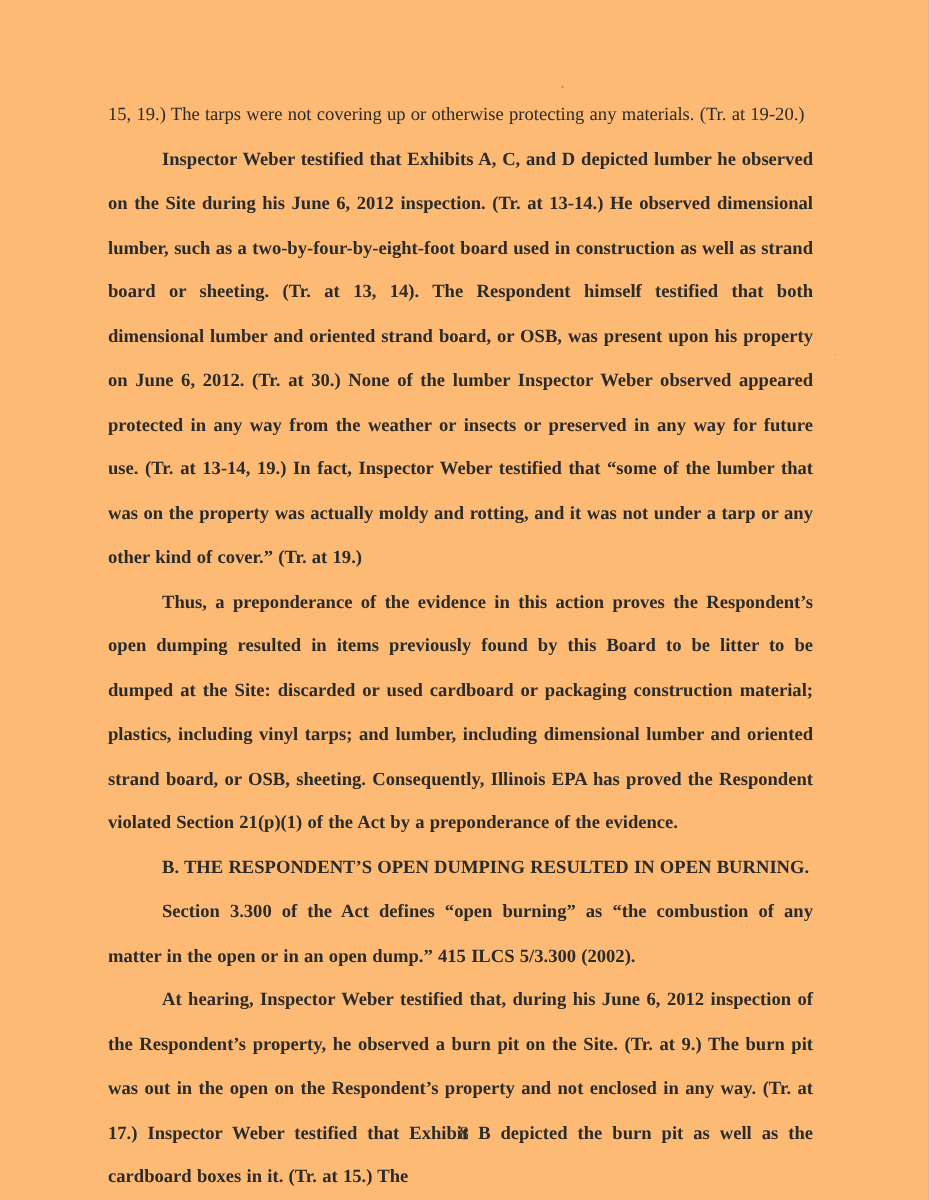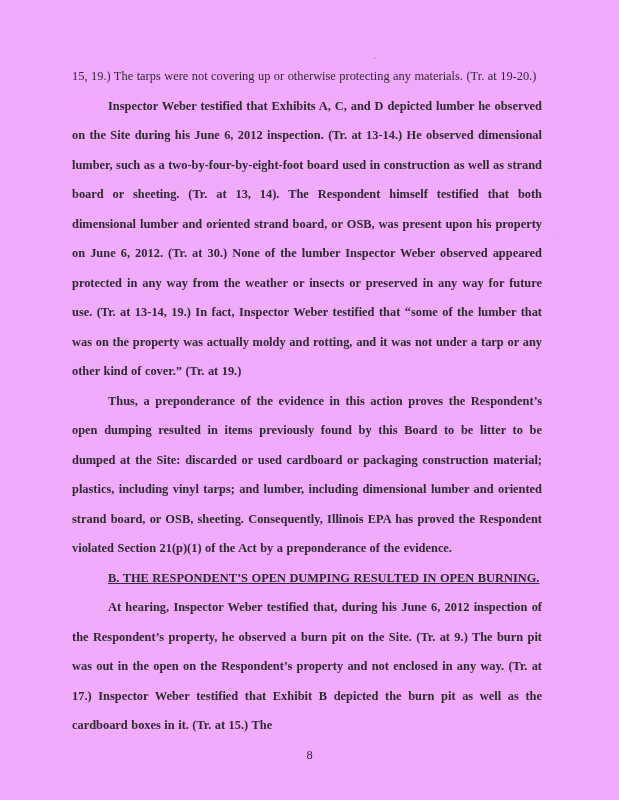--- a/index.html
+++ b/index.html
@@ -7,21 +7,21 @@
     padding: 0;
     background: #b8b8b8;
   }
   body {
     font-family: "Liberation Serif", serif;
   }
   .page {
     position: relative;
     width: 619px;
     height: 800px;
-    background: #f0abfc;
+    background: #fdba74;
     overflow: hidden;
     box-sizing: border-box;
   }
   .doc-body {
     position: absolute;
     left: 72px;
     top: 62px;
     width: 470px;
     color: #2b2b2b;
     font-size: 12.4px;
@@ -35,21 +35,20 @@
     word-spacing: 0.4px;
   }
   .indent {
     text-indent: 36px;
     font-weight: bold;
   }
   .heading {
     font-weight: bold;
     text-indent: 36px;
     margin-top: 0;
-    text-decoration: underline;
   }
   .page-number {
     position: absolute;
     left: 0;
     right: 0;
     top: 748px;
     text-align: center;
     font-size: 12.4px;
     color: #2b2b2b;
   }
@@ -70,18 +69,19 @@
 
   <div class="speck s1"></div>
   <div class="speck s2"></div>
   <div class="speck s3"></div>
 
   <div class="doc-body">
     <p class="plain">15, 19.) The tarps were not covering up or otherwise protecting any materials. (Tr. at 19-20.)</p>
     <p class="indent">Inspector Weber testified that Exhibits A, C, and D depicted lumber he observed on the Site during his June 6, 2012 inspection. (Tr. at 13-14.) He observed dimensional lumber, such as a two-by-four-by-eight-foot board used in construction as well as strand board or sheeting. (Tr. at 13, 14). The Respondent himself testified that both dimensional lumber and oriented strand board, or OSB, was present upon his property on June 6, 2012. (Tr. at 30.) None of the lumber Inspector Weber observed appeared protected in any way from the weather or insects or preserved in any way for future use. (Tr. at 13-14, 19.) In fact, Inspector Weber testified that “some of the lumber that was on the property was actually moldy and rotting, and it was not under a tarp or any other kind of cover.” (Tr. at 19.)</p>
     <p class="indent">Thus, a preponderance of the evidence in this action proves the Respondent’s open dumping resulted in items previously found by this Board to be litter to be dumped at the Site: discarded or used cardboard or packaging construction material; plastics, including vinyl tarps; and lumber, including dimensional lumber and oriented strand board, or OSB, sheeting. Consequently, Illinois EPA has proved the Respondent violated Section 21(p)(1) of the Act by a preponderance of the evidence.</p>
     <p class="heading">B. THE RESPONDENT’S OPEN DUMPING RESULTED IN OPEN BURNING.</p>
+    <p class="indent">Section 3.300 of the Act defines “open burning” as “the combustion of any matter in the open or in an open dump.” 415 ILCS 5/3.300 (2002).</p>
     <p class="indent">At hearing, Inspector Weber testified that, during his June 6, 2012 inspection of the Respondent’s property, he observed a burn pit on the Site. (Tr. at 9.) The burn pit was out in the open on the Respondent’s property and not enclosed in any way. (Tr. at 17.) Inspector Weber testified that Exhibit B depicted the burn pit as well as the cardboard boxes in it. (Tr. at 15.) The</p>
   </div>
 
   <div class="page-number">8</div>
 
 </div>
 
 </body></html>

